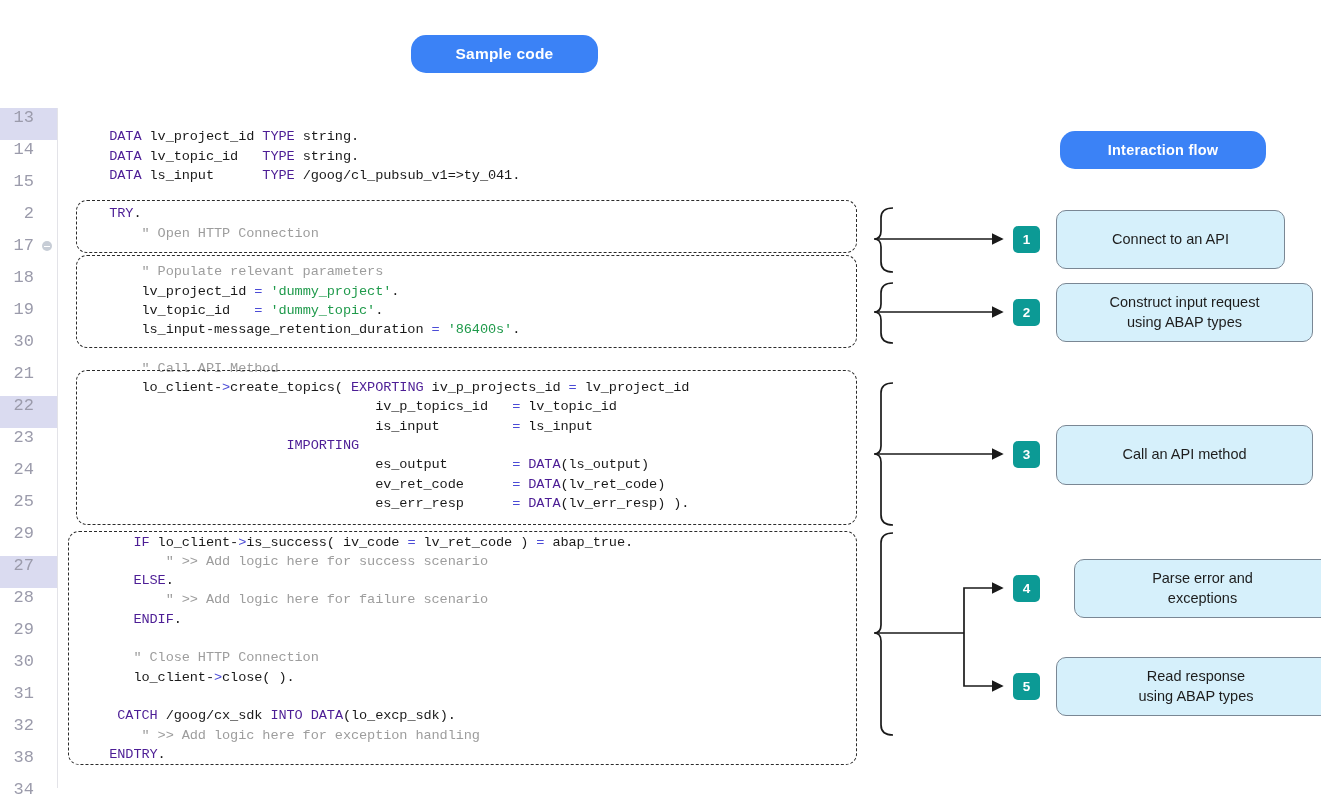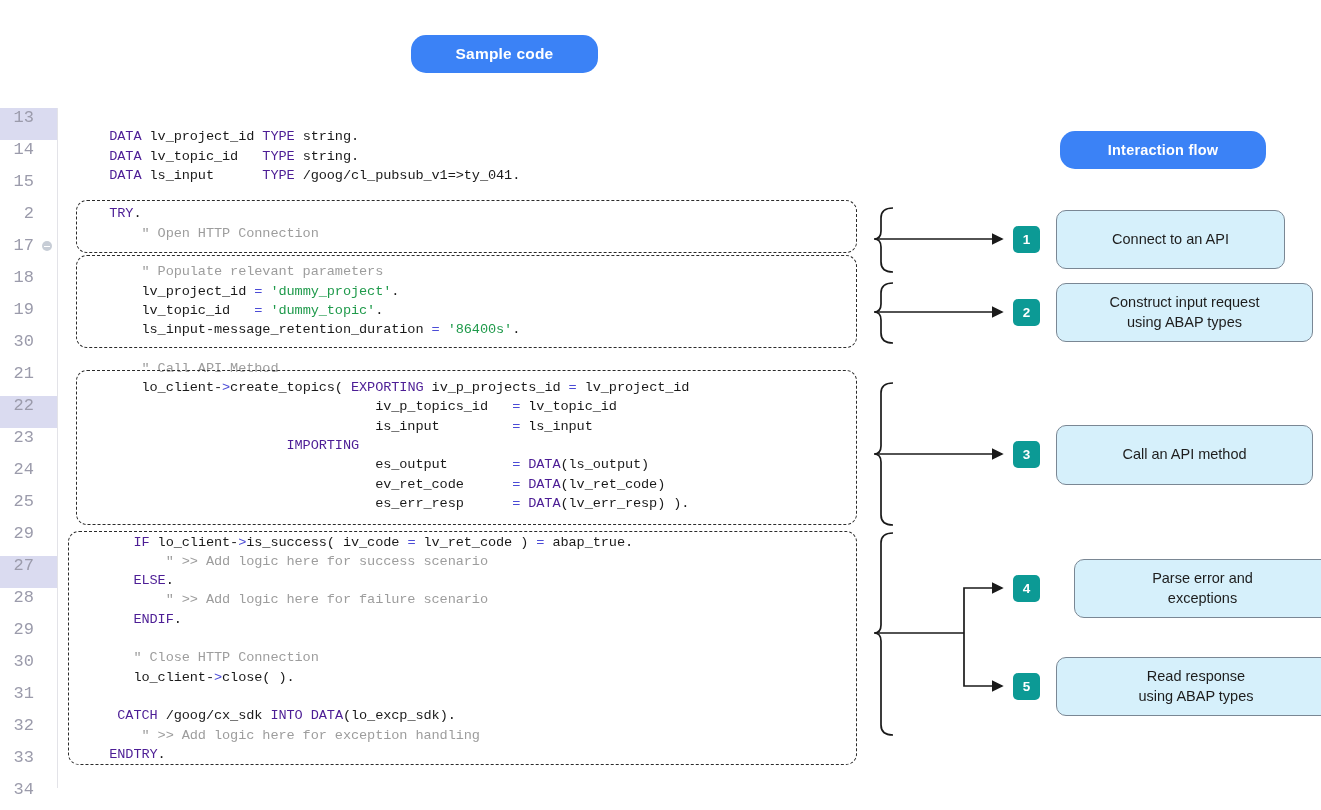--- a/index.html
+++ b/index.html
@@ -188,21 +188,21 @@
       <div class="gutter-line">23</div>
       <div class="gutter-line">24</div>
       <div class="gutter-line">25</div>
       <div class="gutter-line">29</div>
       <div class="gutter-line hl-blue">27</div>
       <div class="gutter-line">28</div>
       <div class="gutter-line">29</div>
       <div class="gutter-line">30</div>
       <div class="gutter-line">31</div>
       <div class="gutter-line">32</div>
-      <div class="gutter-line">33</div>
+      <div class="gutter-line">38</div>
       <div class="gutter-line">34</div>
       <div class="gutter-line">35<span class="fold-mark"></span></div>
       <div class="gutter-line">36</div>
       <div class="gutter-line">37</div>
       <div class="gutter-line">38</div>
       <div class="gutter-line">39</div>
       <div class="gutter-line">40</div>
       <div class="gutter-line">41</div>
       <div class="gutter-line">42</div>
       <div class="gutter-line">43</div>

